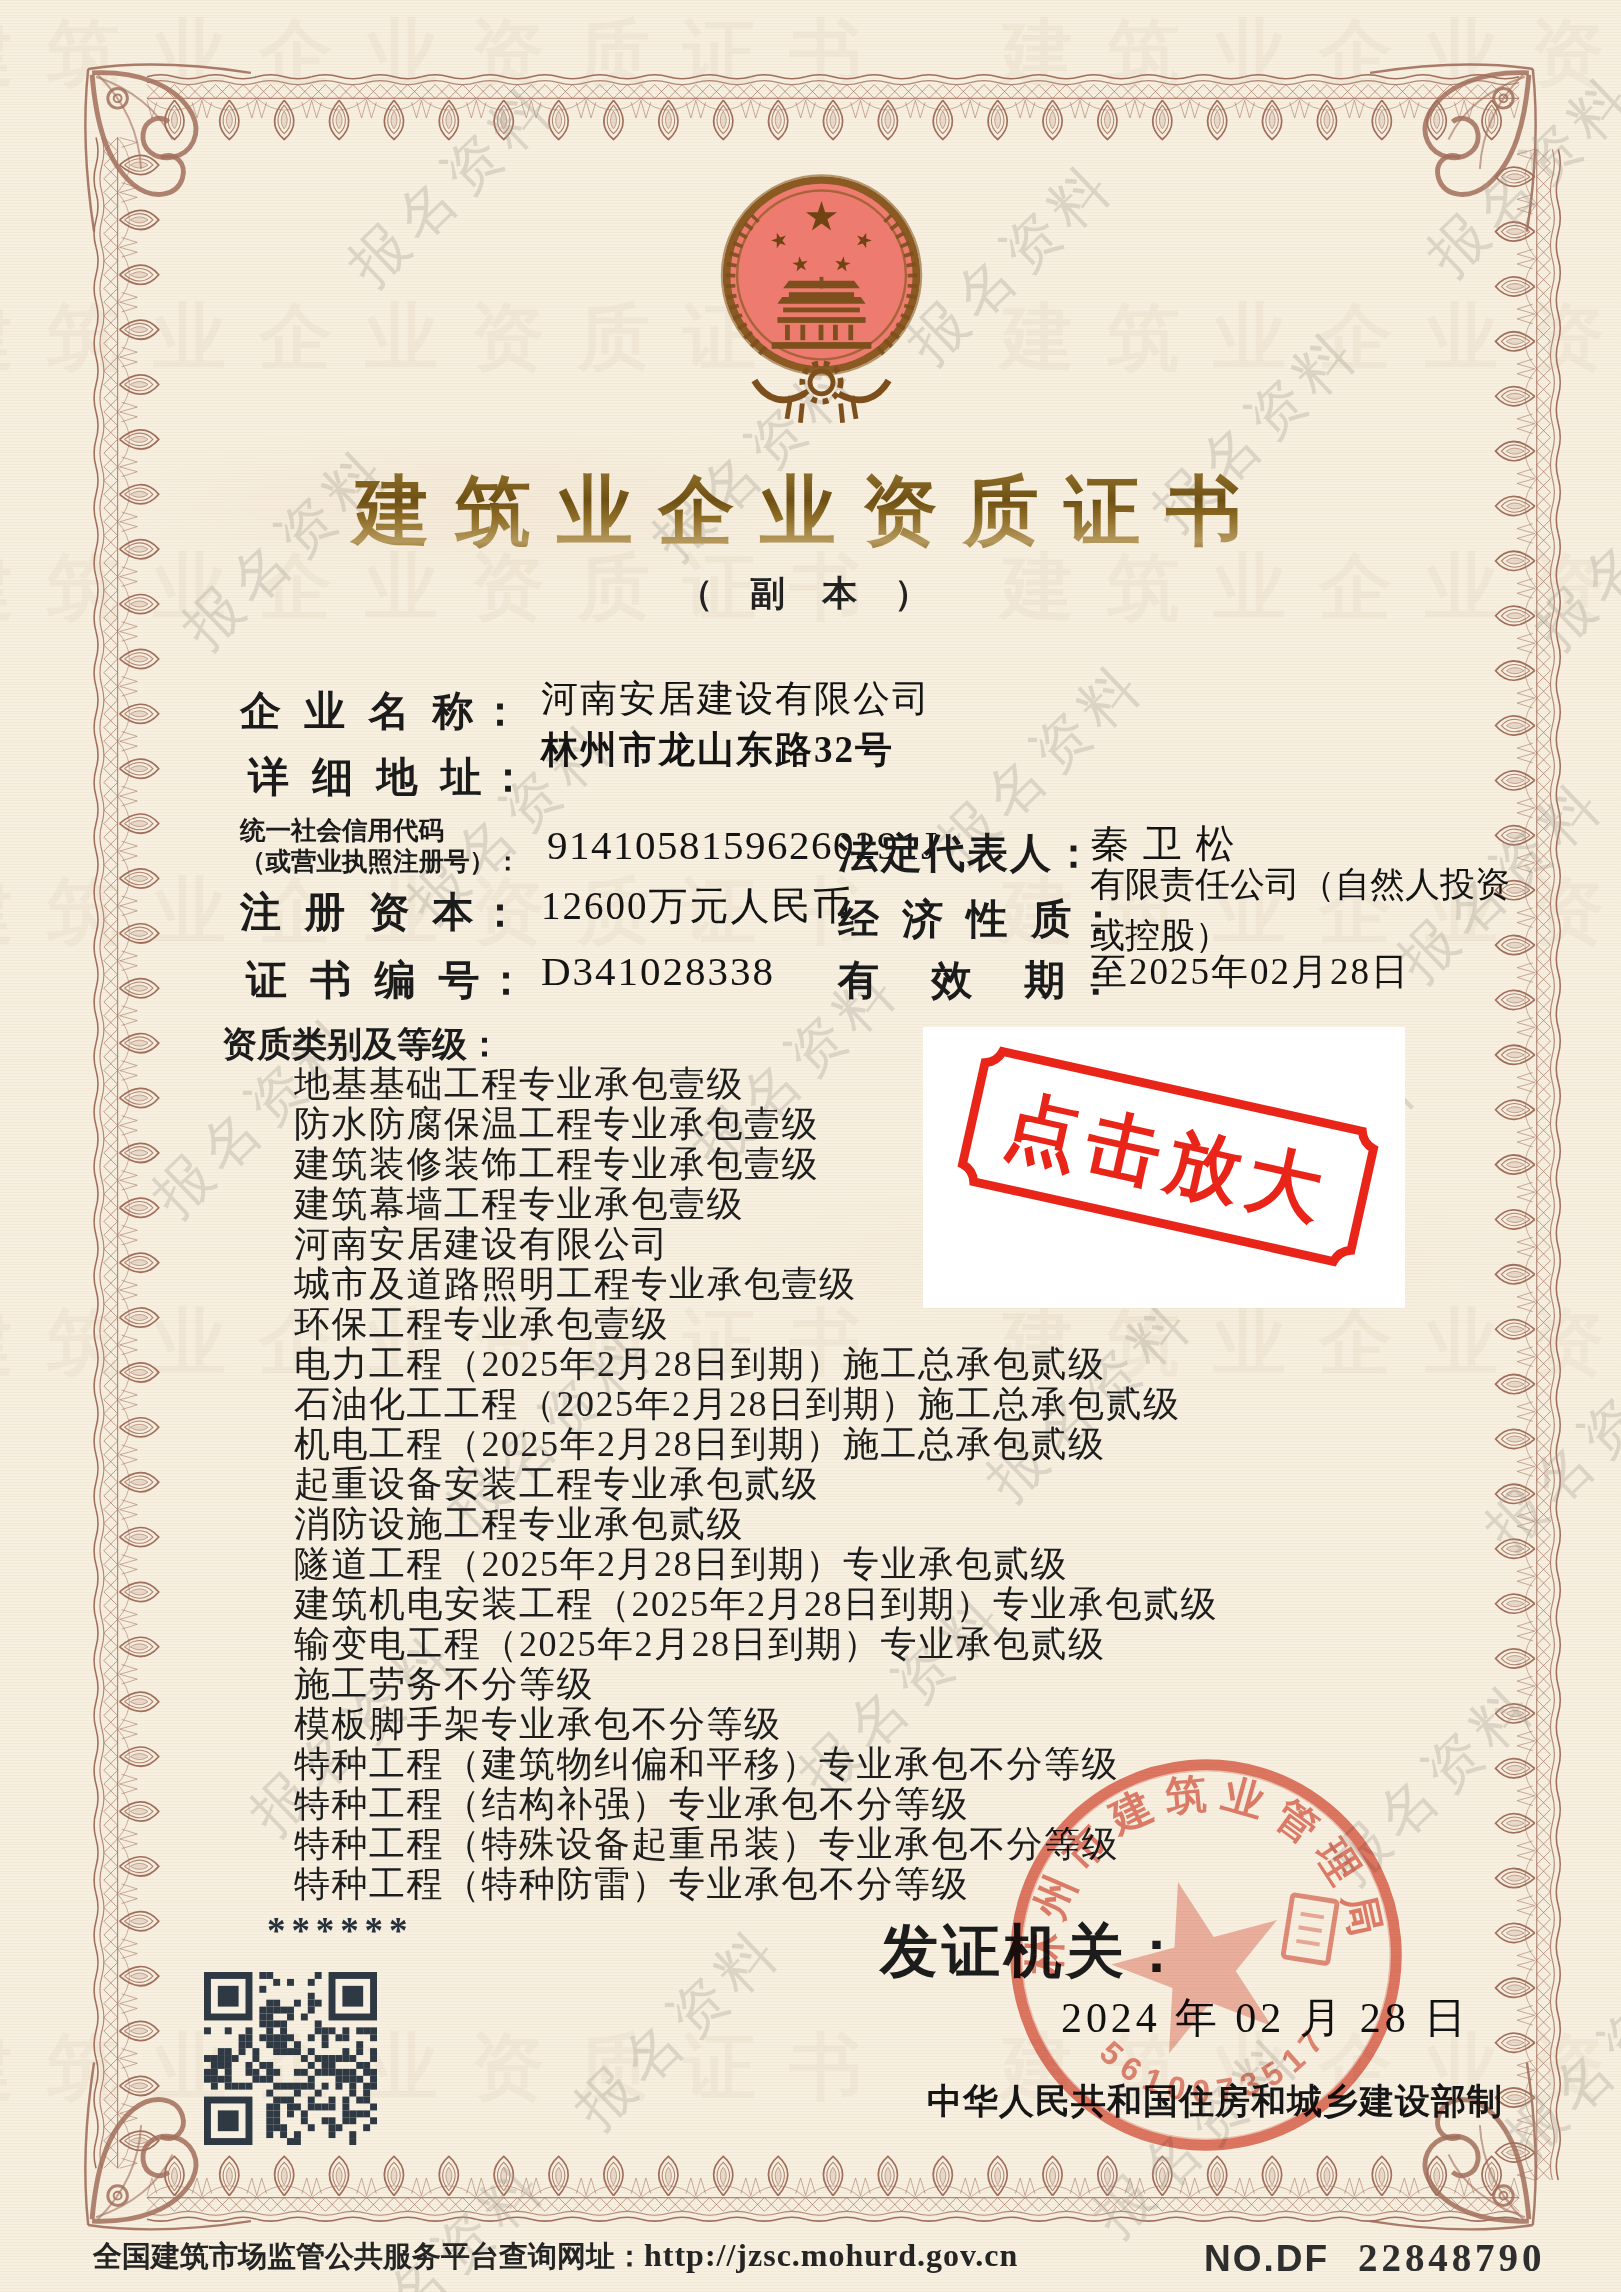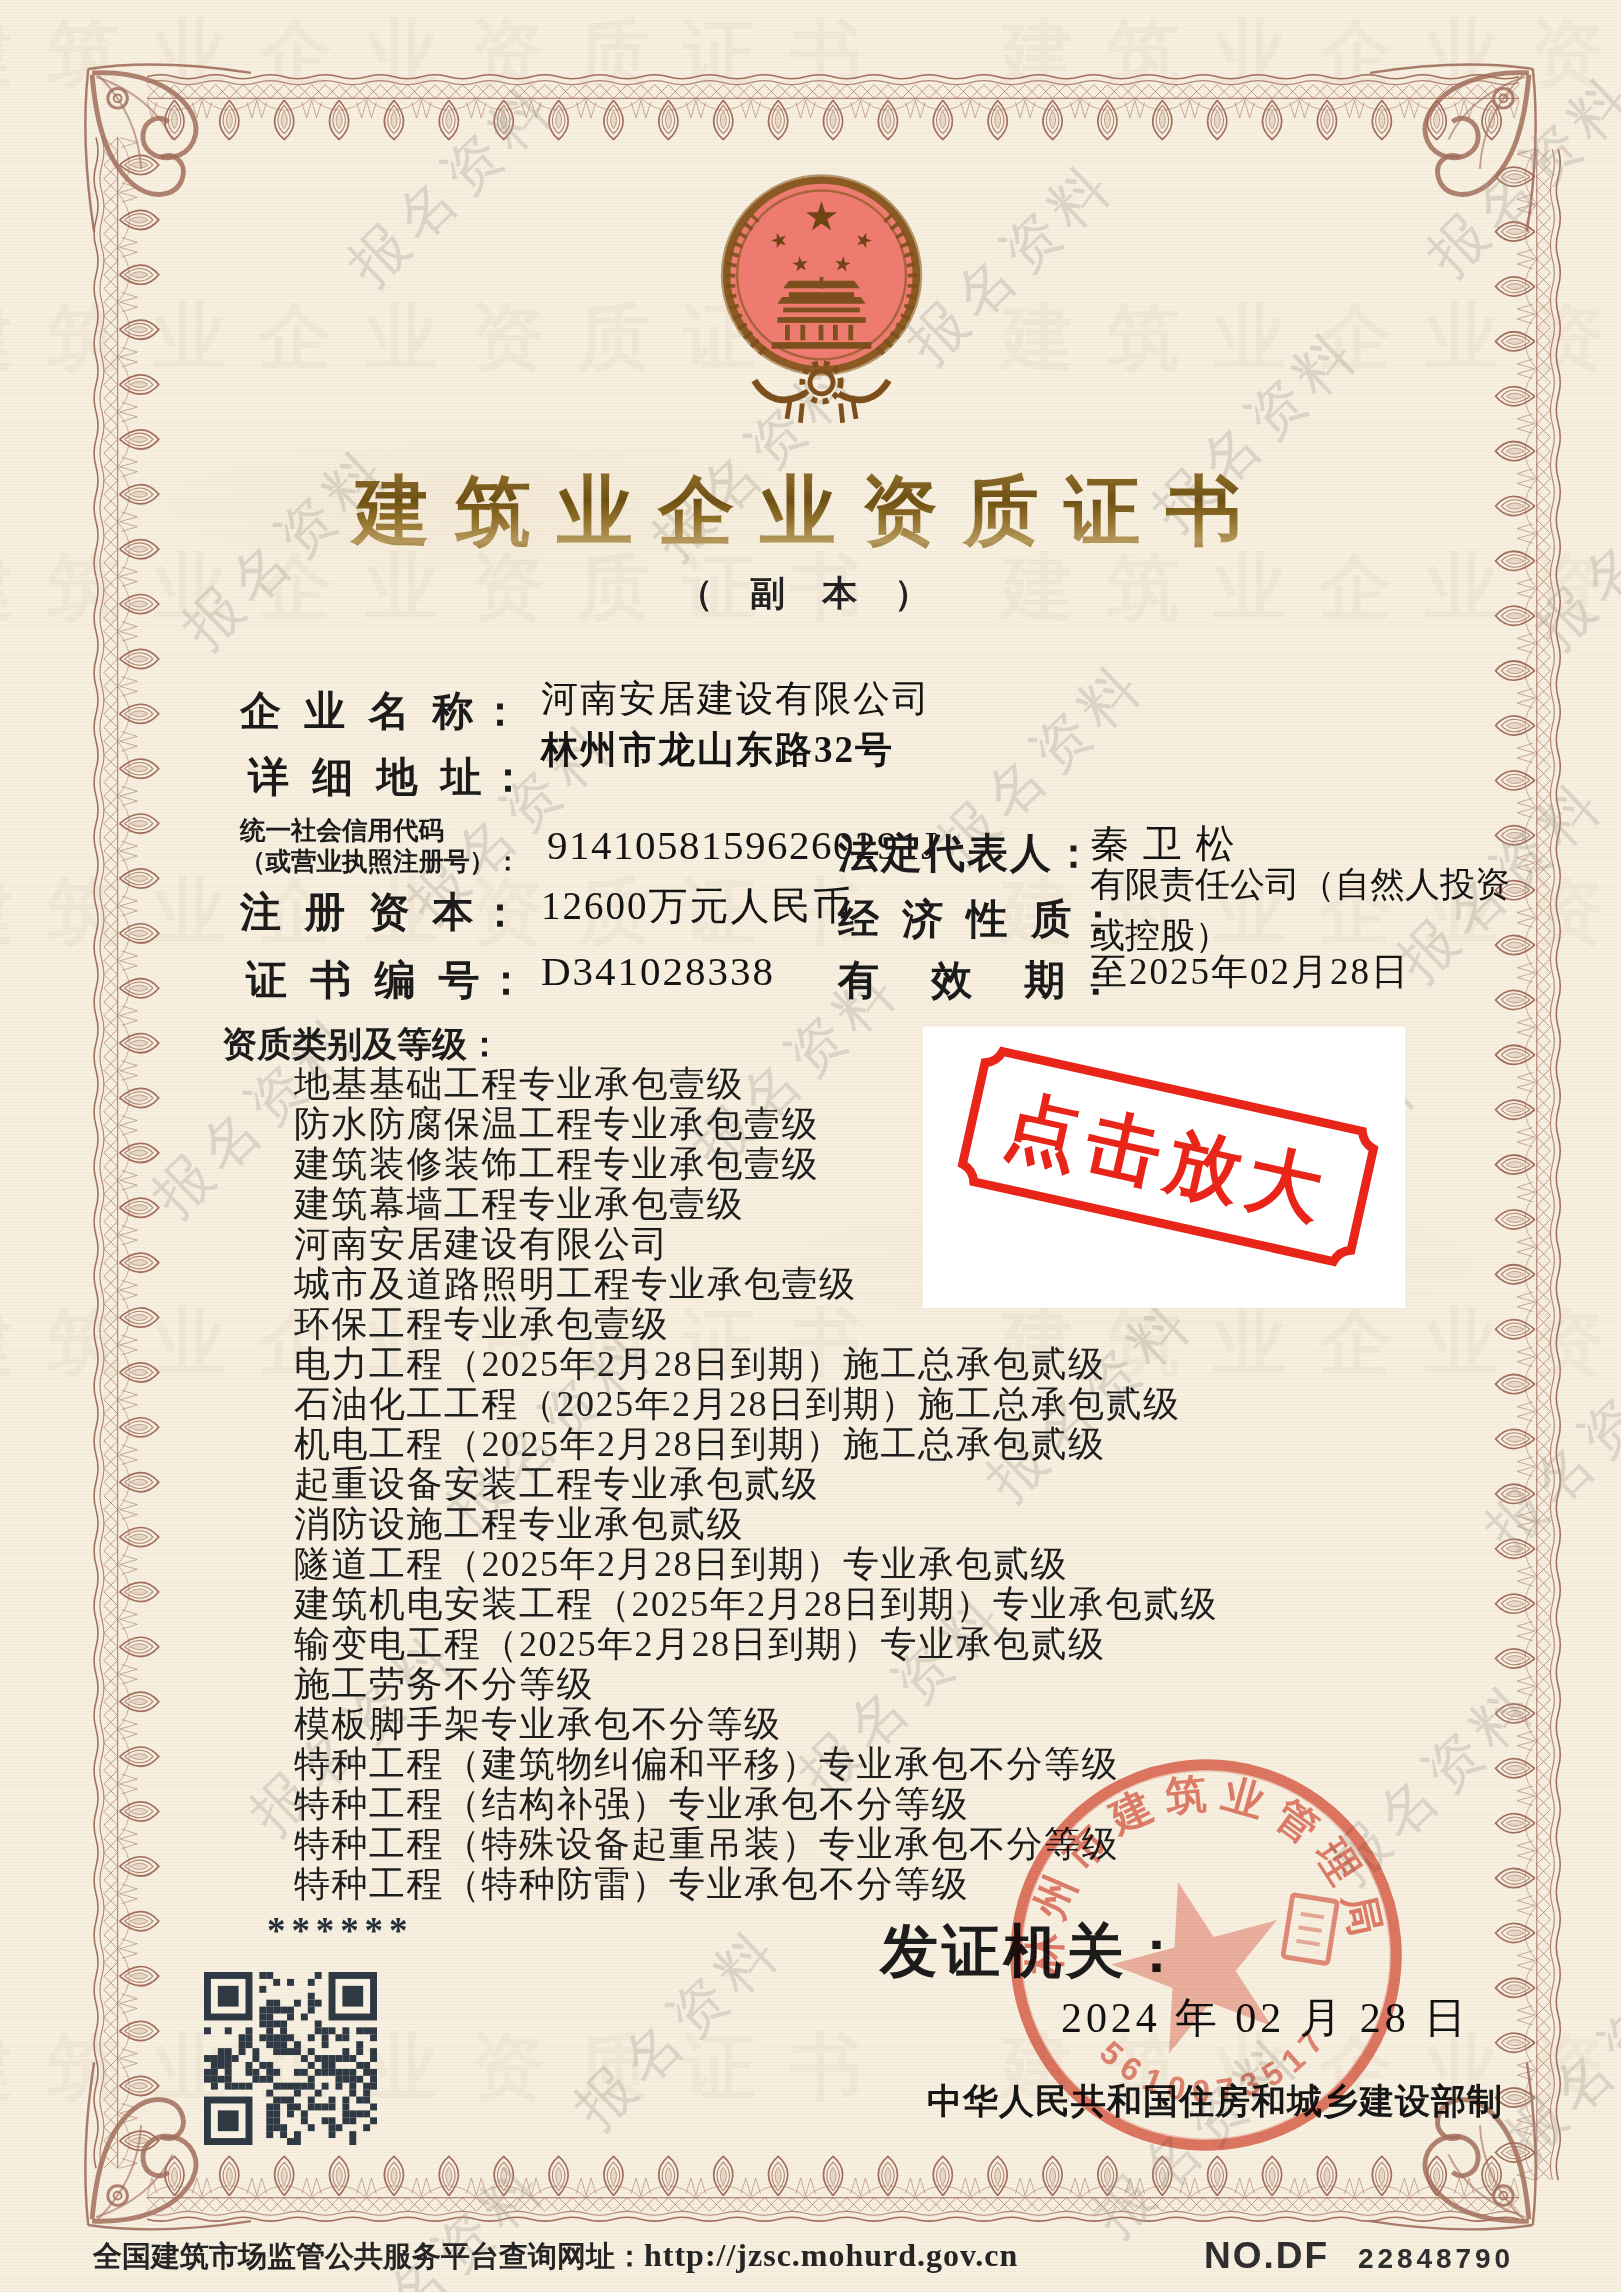--- a/index.html
+++ b/index.html
@@ -43,21 +43,21 @@
         font-size:42px;letter-spacing:3.9px;color:#111;white-space:pre;}
   .made-by{position:absolute;left:927px;top:2078px;z-index:6;font-family:"Liberation Serif","DejaVu Serif",serif;
         font-weight:700;font-size:35px;letter-spacing:1px;color:#161616;}
   .seal{position:absolute;left:998px;top:1747px;z-index:7;opacity:.88;mix-blend-mode:multiply;
         transform:rotate(-5deg);pointer-events:none;}
   .qr{position:absolute;left:204px;top:1972px;z-index:4;}
   .footer-query{position:absolute;left:93px;top:2237px;z-index:4;font-size:29px;font-weight:600;color:#242424;}
   .footer-query .url{font-family:"Liberation Serif","DejaVu Serif",serif;font-size:32px;font-weight:600;letter-spacing:1px;}
   .footer-serial{position:absolute;left:1204px;top:2235px;z-index:4;display:flex;gap:29px;align-items:baseline;color:#2e2e2e;}
   .footer-serial .prefix{font-size:37px;font-weight:700;letter-spacing:2px;}
-  .footer-serial .num{font-size:28px;font-weight:600;letter-spacing:3.9px;font-family:Liberation Sans, sans-serif;}
+  .footer-serial .num{font-size:39px;font-weight:600;letter-spacing:3.9px;font-family:Liberation Serif, serif;}
 </style>
 </head>
 <body>
 
 <div class="page">
 
   <div id="ghost-layer">
       <div class="ghost-band" style="top: 4.9px;">建筑业企业资质证书　建筑业企业资质证书</div>
       <div class="ghost-band" style="top: 289px;">建筑业企业资质证书　建筑业企业资质证书</div>
       <div class="ghost-band" style="top: 539px;">建筑业企业资质证书　建筑业企业资质证书</div>

